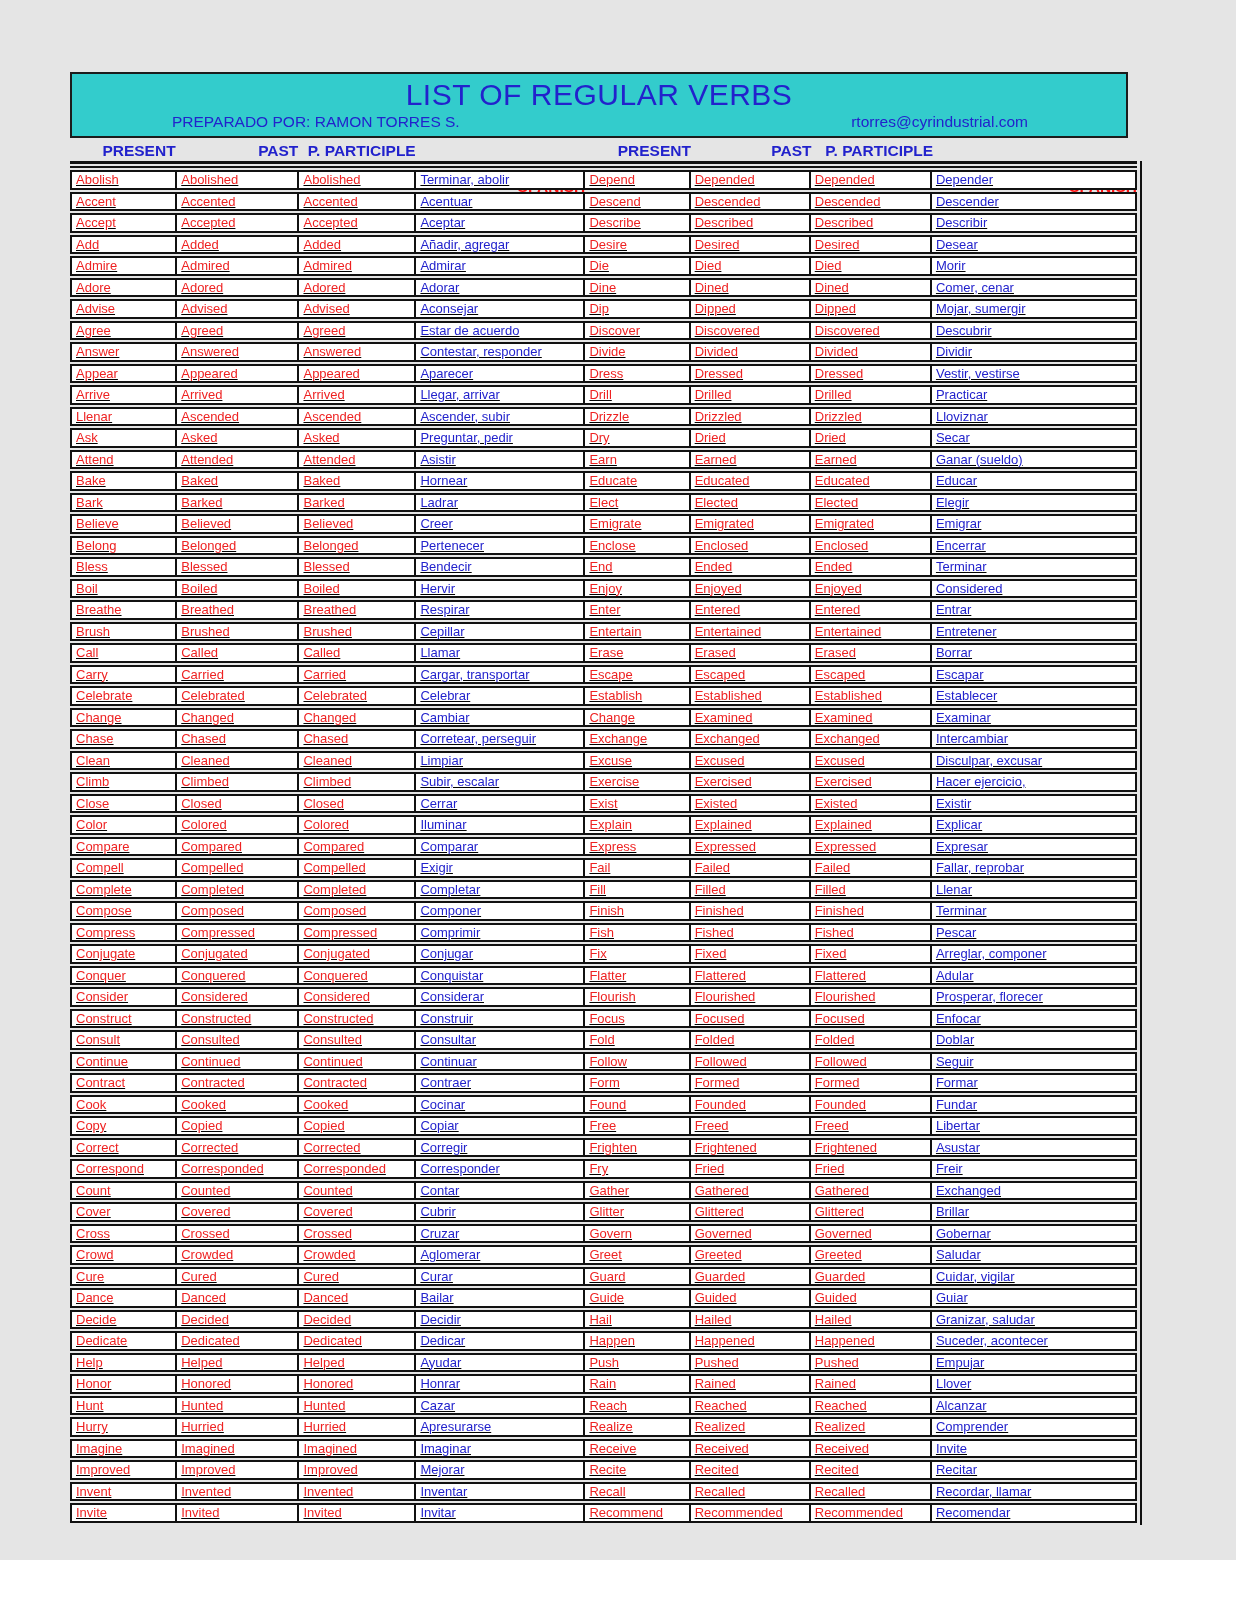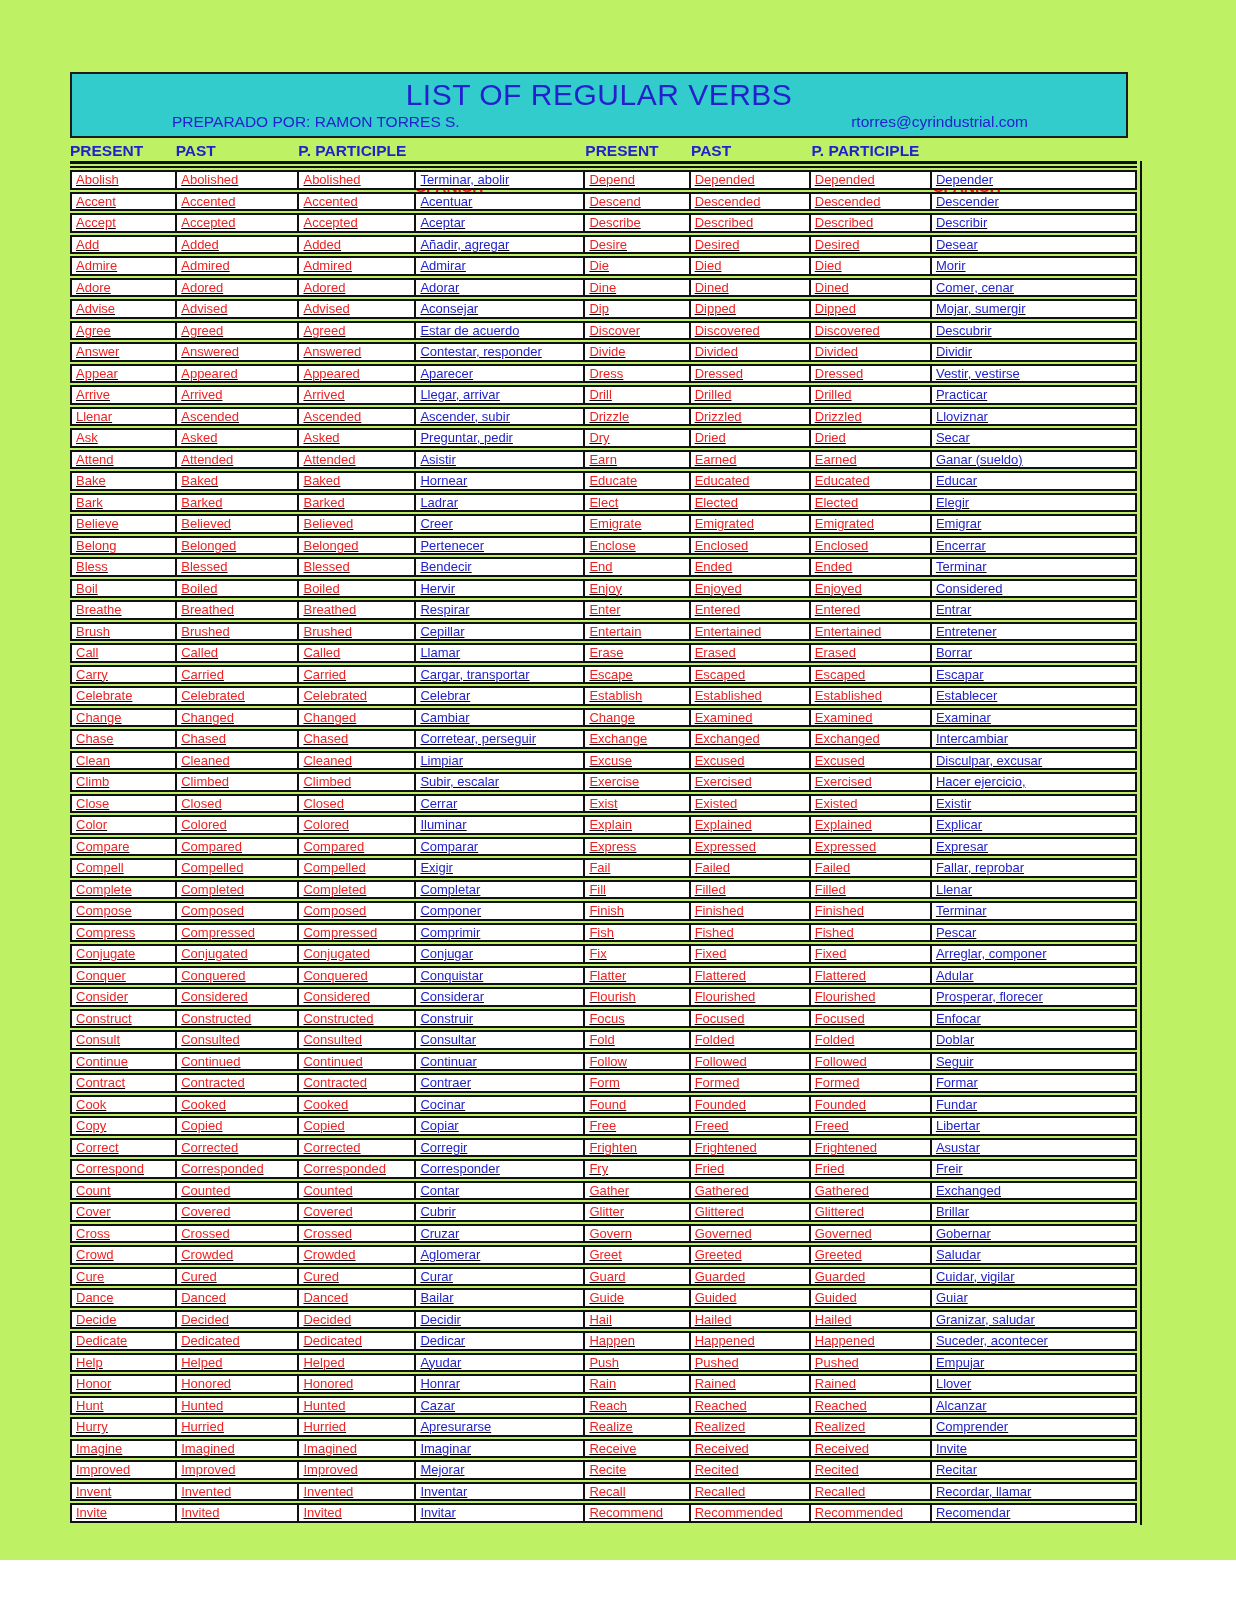--- a/index.html
+++ b/index.html
@@ -1,17 +1,17 @@
 <!DOCTYPE html>
 <html style="--banner-bg: #33CCCC; --header-blue: #2222CC; --header-red: #FF1111; --english-text: #EE2222; --spanish-text: #2222CC;"><head>
 <meta charset="utf-8">
 <style>
   html,body { margin:0; padding:0; background:#ffffff; }
   body { width:1236px; height:1600px; font-family:"Liberation Sans", sans-serif; }
-  .page { position:relative; width:1236px; height:1560px; background:#bef264; overflow:hidden; }
+  .page { position:relative; width:1236px; height:1560px; background:#e5e5e5; overflow:hidden; }
 
   
   .band {
     position:absolute; left:70px; top:72px; width:1058px; height:66px;
     background:var(--banner-bg); border:2px solid #1c1c1c; box-sizing:border-box;
   }
   .title {
     text-align:center; color:var(--header-blue); font-size:30px; line-height:32px;
     margin-top:5px; letter-spacing:0.5px; white-space:nowrap;
   }
@@ -19,21 +19,21 @@
     display:flex; justify-content:space-between; color:var(--header-blue);
     font-size:15.5px; line-height:18px; padding:2px 98px 0 100px;
   }
 
   
   .grid8 { display:grid; grid-template-columns: 9.9% 11.5% 11.0% 15.9% 9.9% 11.3% 11.4% 19.1%; }
   .colheads {
     position:absolute; left:70px; top:142px; width:1067px; height:18px;
     font-weight:bold; font-size:15.5px; line-height:17px;
   }
-  .colheads .h { text-align:left; white-space:nowrap; }
+  .colheads .h { text-align:right; white-space:nowrap; }
   .h.blue { color:var(--header-blue); }
   .h.red  { color:var(--header-red);margin-top:36px; }
 
   
   .dbl {
     position:absolute; left:70px; top:161px; width:1067px; height:7px;
     border-top:3px solid #111; border-bottom:2px solid #111; box-sizing:border-box;
   }
 
   

